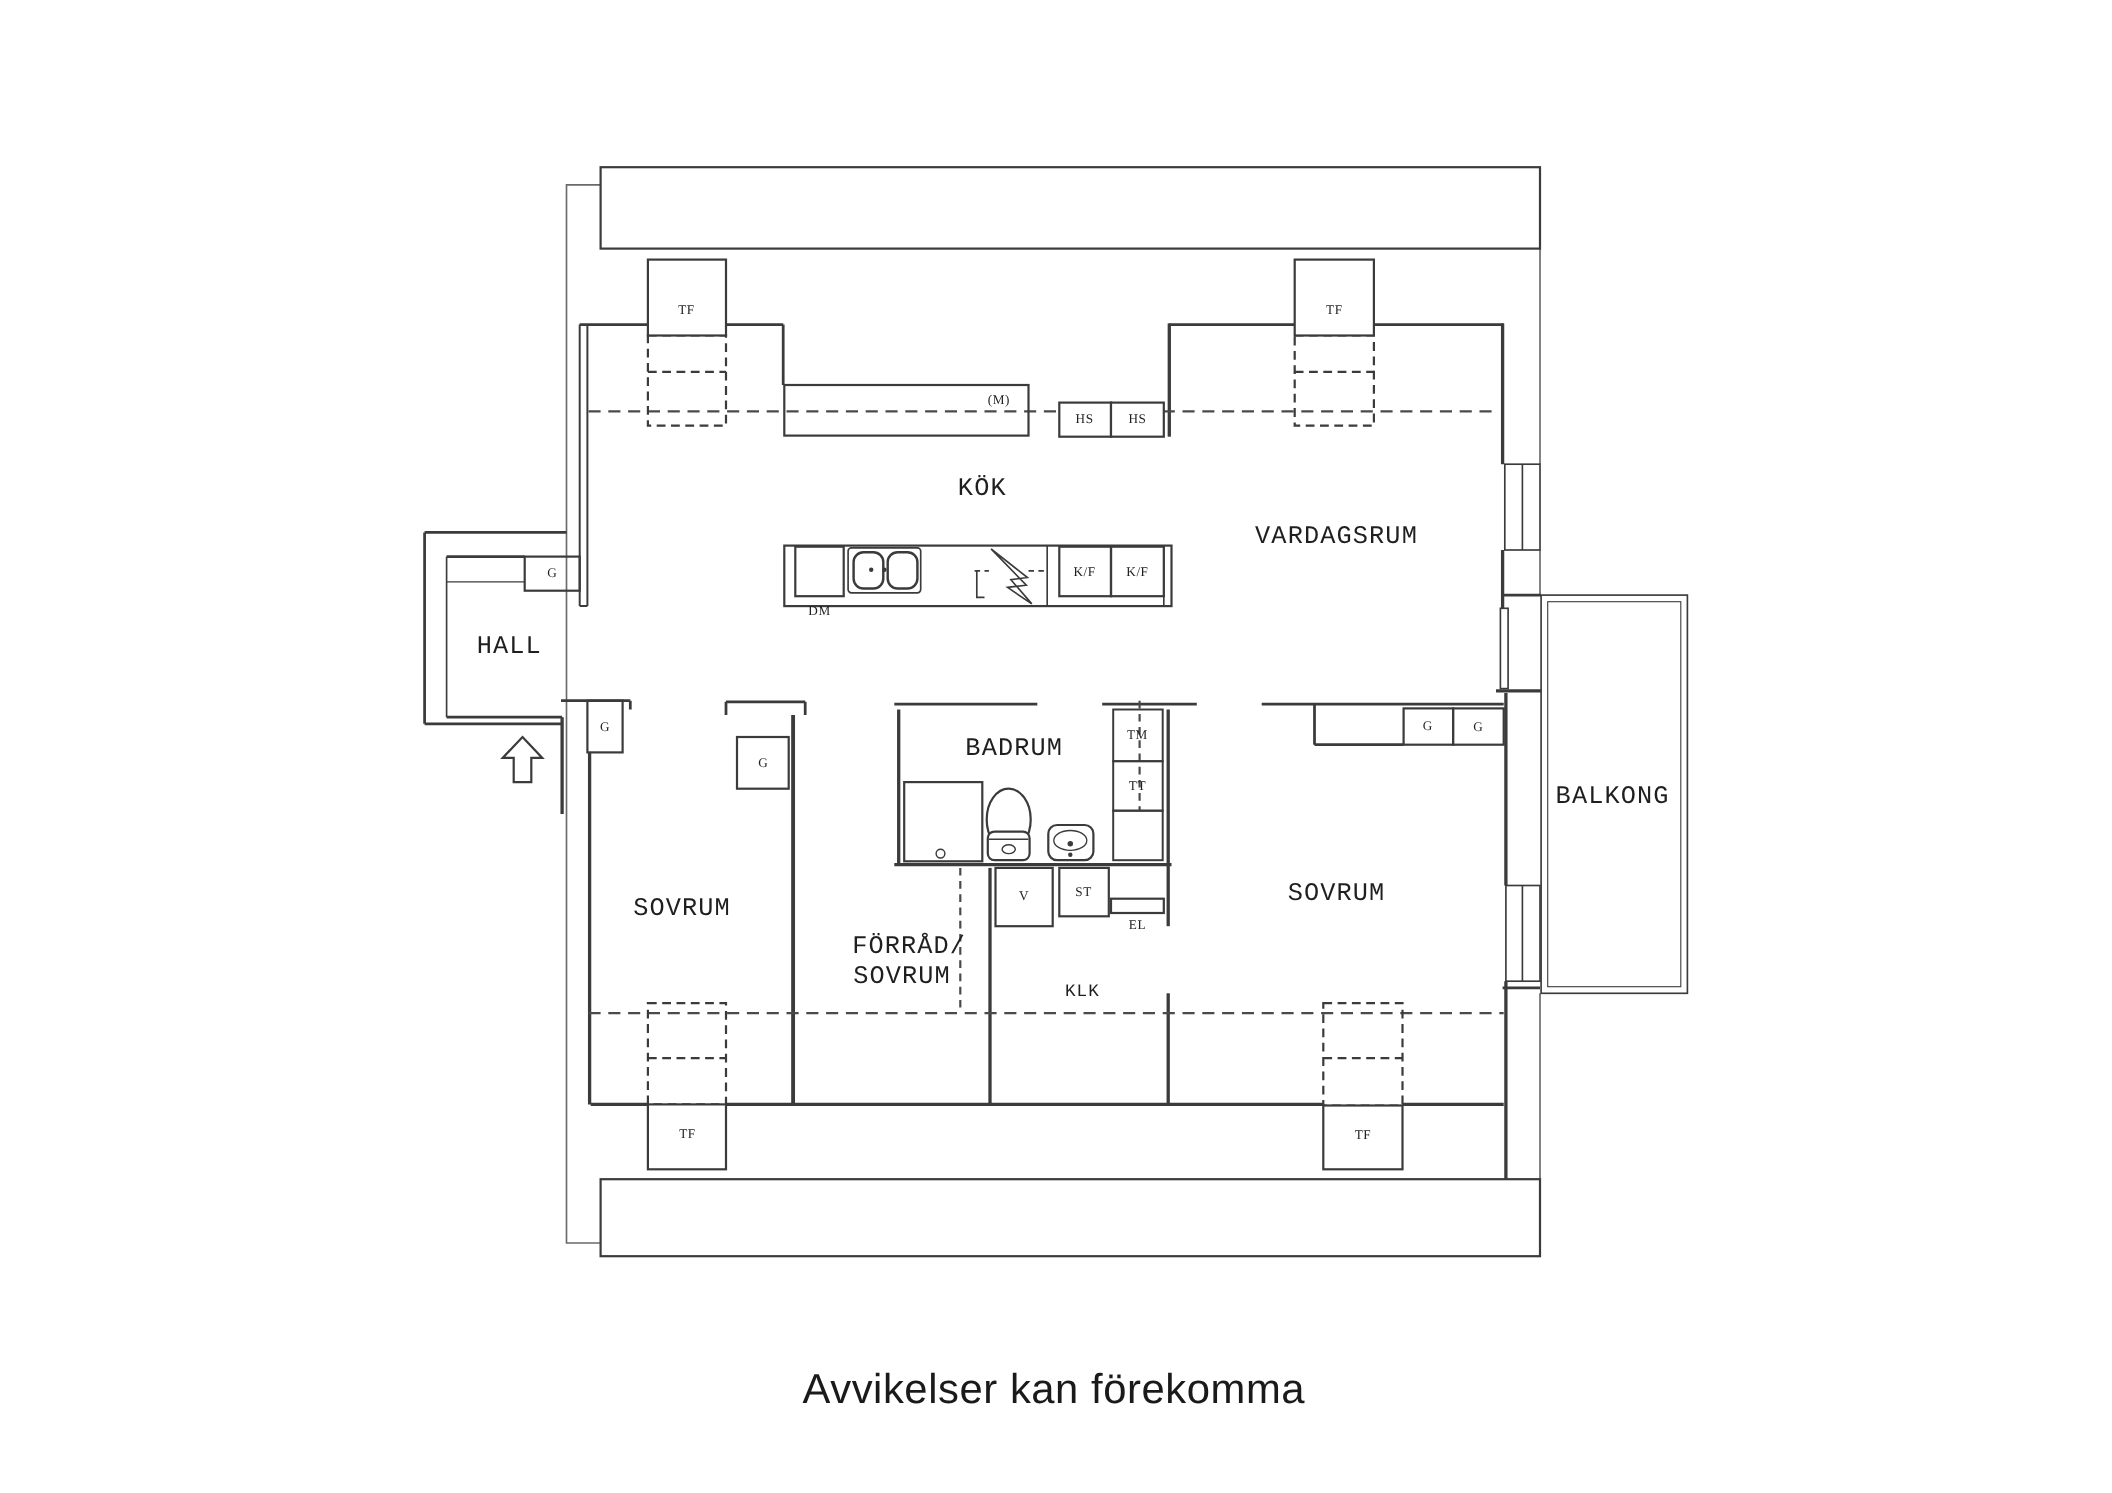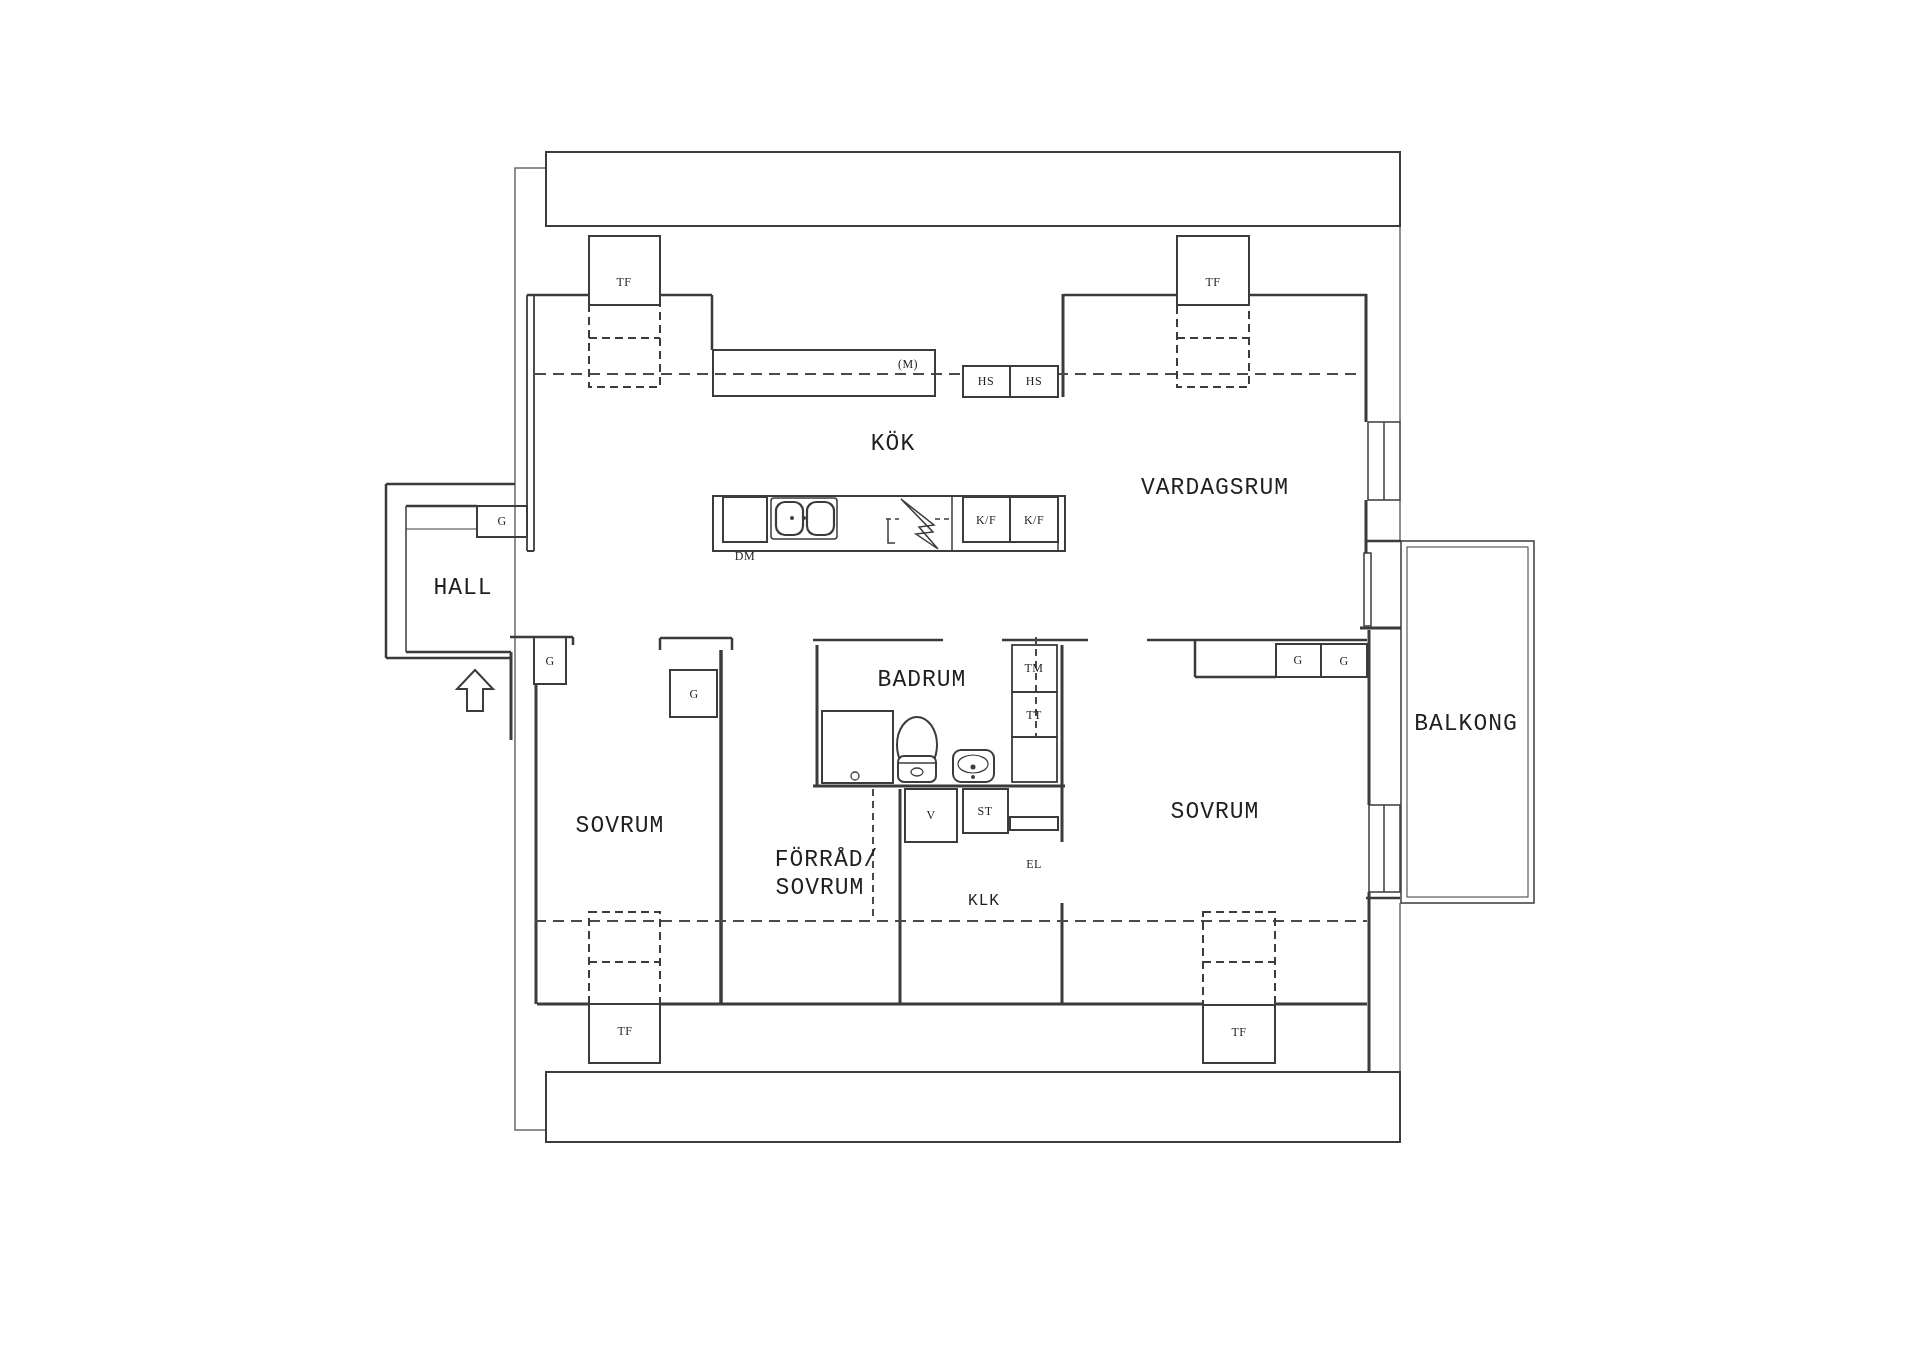--- a/index.html
+++ b/index.html
@@ -198,15 +198,16 @@
   <div class="boxlbl" style="left:908px;top:364px;">(M)</div>
 
   <div class="boxlbl" style="left:745px;top:520px;margin-top:36px;">DM</div>
   <div class="boxlbl" style="left:986px;top:520px;">K/F</div>
   <div class="boxlbl" style="left:1034px;top:520px;">K/F</div>
 
   <div class="boxlbl" style="left:1034px;top:668px;">TM</div>
   <div class="boxlbl" style="left:1034px;top:715px;">TT</div>
   <div class="boxlbl" style="left:931px;top:815px;">V</div>
   <div class="boxlbl" style="left:985px;top:811px;font-family:Liberation Serif, serif;">ST</div>
-  <div class="boxlbl" style="left:1034px;top:841px;margin-top:23px;">EL</div>
-
+  <div class="boxlbl" style="left:1034px;top:841px;">EL</div>
+
+  <div class="disclaimer" style="left:958px;top:1264px;">Avvikelser kan förekomma</div>
 </div>
 
 </body></html>

